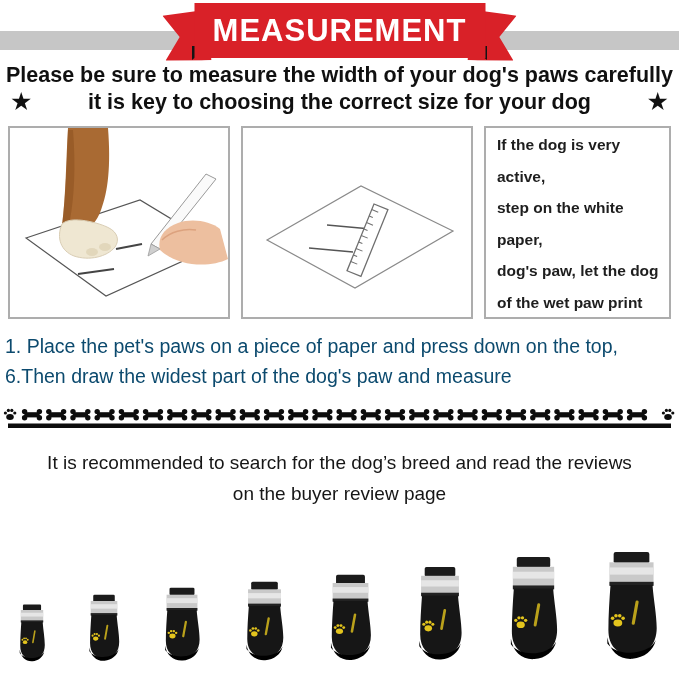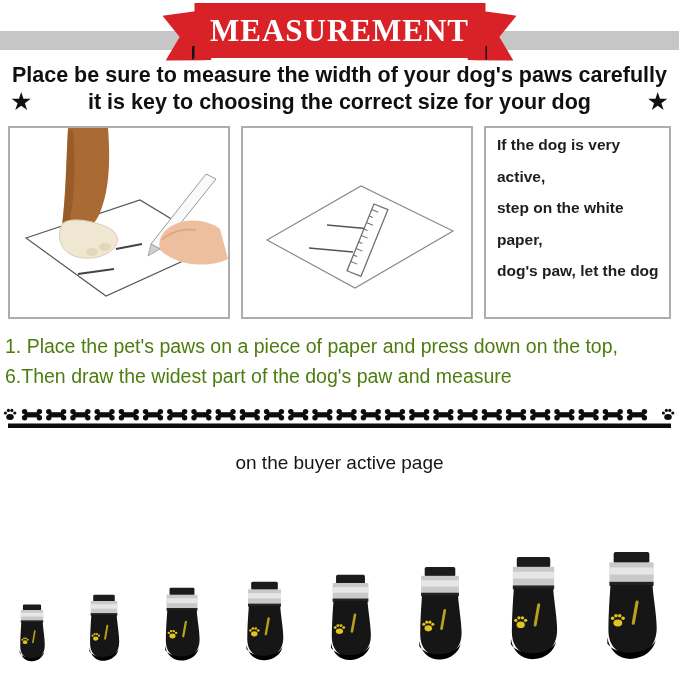--- a/index.html
+++ b/index.html
@@ -1,20 +1,20 @@
 <!DOCTYPE html>
 <html style="--red: #d92128; --bar-gray: #c6c6c6;"><head>
 <meta charset="utf-8">
 <style>
   html,body{margin:0;padding:0;background:#fff;}
   .page{position:relative;width:679px;height:677px;background:#fff;overflow:hidden;
         font-family:"Liberation Sans", sans-serif;}
 
   
-  .ribbon-wrap{position:relative;height:60px;font-family:Liberation Serif, serif;}
+  .ribbon-wrap{position:relative;height:60px;}
   .gray-bar{position:absolute;top:31px;left:0;right:0;height:19px;background:var(--bar-gray,#c6c6c6);}
   .tail{position:absolute;top:11px;width:46px;height:51px;background:var(--red,#d92128);}
   .tail-left{left:164px;clip-path:polygon(0 6%,100% 0,100% 100%,0 94%,34% 50%);transform:rotate(-4deg);}
   .tail-right{right:164px;clip-path:polygon(0 0,100% 6%,66% 50%,100% 94%,0 100%);transform:rotate(4deg);}
   .fold{position:absolute;width:0;height:0;border-style:solid;}
   .fold-left{left:192px;top:46px;border-width:14px 17px 0 0;border-color:#141414 transparent transparent transparent;}
   .fold-right{right:192px;top:46px;border-width:14px 0 0 17px;border-color:#141414 transparent transparent transparent;}
   .ribbon-center{position:absolute;left:50%;top:3px;transform:translateX(-50%);
         width:291px;height:55px;background:var(--red,#d92128);
         color:#fff;font-weight:bold;font-size:31px;letter-spacing:1px;
@@ -28,21 +28,21 @@
 
   
   .panels{display:flex;margin:10px 8px 0 8px;gap:11px;height:193px;}
   .panel{border:2px solid #adadad;background:#fff;box-sizing:border-box;}
   .panel-photo{width:222px;} .panel-sketch{width:232px;}
   .panel-tip{width:197px;padding:1px 10px 0 11px;font-weight:bold;font-size:15.5px;
         line-height:31.5px;color:#1e1e1e;}
   .panel svg{display:block;}
 
   
-  .instructions{margin:13px 4px 0 5px;font-size:19.5px;line-height:29.5px;color:#4d7c0f;}
+  .instructions{margin:13px 4px 0 5px;font-size:19.5px;line-height:29.5px;color:#0c4a6e;}
 
   
   .divider{margin-top:17px;}
 
   
   .recommendation{margin-top:11px;text-align:center;font-size:19px;line-height:31px;color:#161616;}
 
   
   .boots{position:absolute;left:16px;right:16px;bottom:13px;height:120px;
         display:flex;align-items:flex-end;justify-content:space-between;}
@@ -58,21 +58,21 @@
     <div class="gray-bar"></div>
     <div class="tail tail-left"></div>
     <div class="tail tail-right"></div>
     <div class="fold fold-left"></div>
     <div class="fold fold-right"></div>
     <div class="ribbon-center">MEASUREMENT</div>
   </div>
 
   <div class="heading">
     <span class="star star-left">★</span>
-    <div>Place be sure to measure the width of your dog's paws carefully</div>
+    <div>Please be sure to measure the width of your dog's paws carefully</div>
     <div>it is key to choosing the correct size for your dog</div>
     <span class="star star-right">★</span>
   </div>
 
   <div class="panels">
 
     <div class="panel panel-photo">
       <svg width="218" height="189" viewBox="0 0 218 189">
         <polygon points="16,110 130,72 206,118 96,168" fill="#ffffff" stroke="#555" stroke-width="1.2"></polygon>
         <line x1="68" y1="146" x2="104" y2="141" stroke="#444" stroke-width="2"></line>
@@ -106,20 +106,21 @@
           <line x1="117" y1="131" x2="121" y2="131" stroke="#6f6f6f" stroke-width="1"></line>
           <line x1="117" y1="138" x2="124" y2="138" stroke="#6f6f6f" stroke-width="1"></line>
         </g>
       </svg>
     </div>
 
     <div class="panel panel-tip">
       <div>If the dog is very active,</div>
       <div>step on the white paper,</div>
       <div>dog's paw, let the dog</div>
+      <div>of the wet paw print</div>
     </div>
   </div>
 
   <div class="instructions">
     <div>1. Place the pet's paws on a piece of paper and press down on the top,</div>
     <div>6.Then draw the widest part of the dog's paw and measure</div>
   </div>
 
   <div class="divider">
     <svg width="679" height="24" viewBox="0 0 679 24">
@@ -167,21 +168,22 @@
           <use href="#bone" x="602.8" y="1"></use>
           <use href="#bone" x="627" y="1"></use>
         </g>
       <use href="#divpaw" x="4" y="1"></use>
       <use href="#divpaw" x="662" y="1"></use>
       <rect x="8" y="15.5" width="663" height="4.5" fill="#0d0d0d"></rect>
     </svg>
   </div>
 
   <div class="recommendation">
-    <div>on the buyer active page</div>
+    <div>It is recommended to search for the dog’s breed and read the reviews</div>
+    <div>on the buyer review page</div>
   </div>
 
   <div class="boots">
       <div class="boot" style="width: 32px; height: 60px;">
         <svg viewBox="0 0 60 110" preserveAspectRatio="none">
           <rect x="13" y="1" width="34" height="11" rx="2" fill="#1b1b1b"></rect>
           <rect x="9" y="11" width="42" height="22" fill="#c9c9c9"></rect>
           <rect x="9" y="16" width="42" height="7" fill="#e6e6e6"></rect>
           <rect x="9" y="30" width="42" height="4" fill="#222"></rect>
           <path d="M10,33 h40 c1,14 4,30 4,42 c0,16 -9,26 -24,26 c-14,0 -22,-9 -22,-24 c0,-14 1,-30 2,-44 z" fill="#161616"></path>

